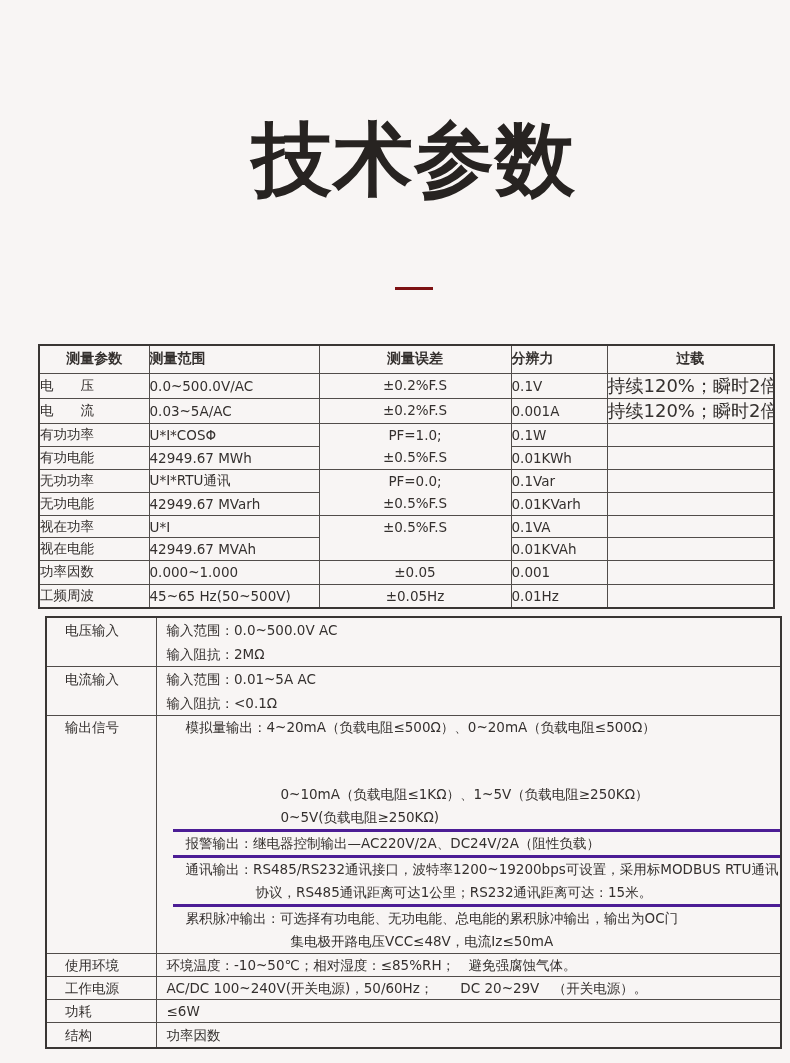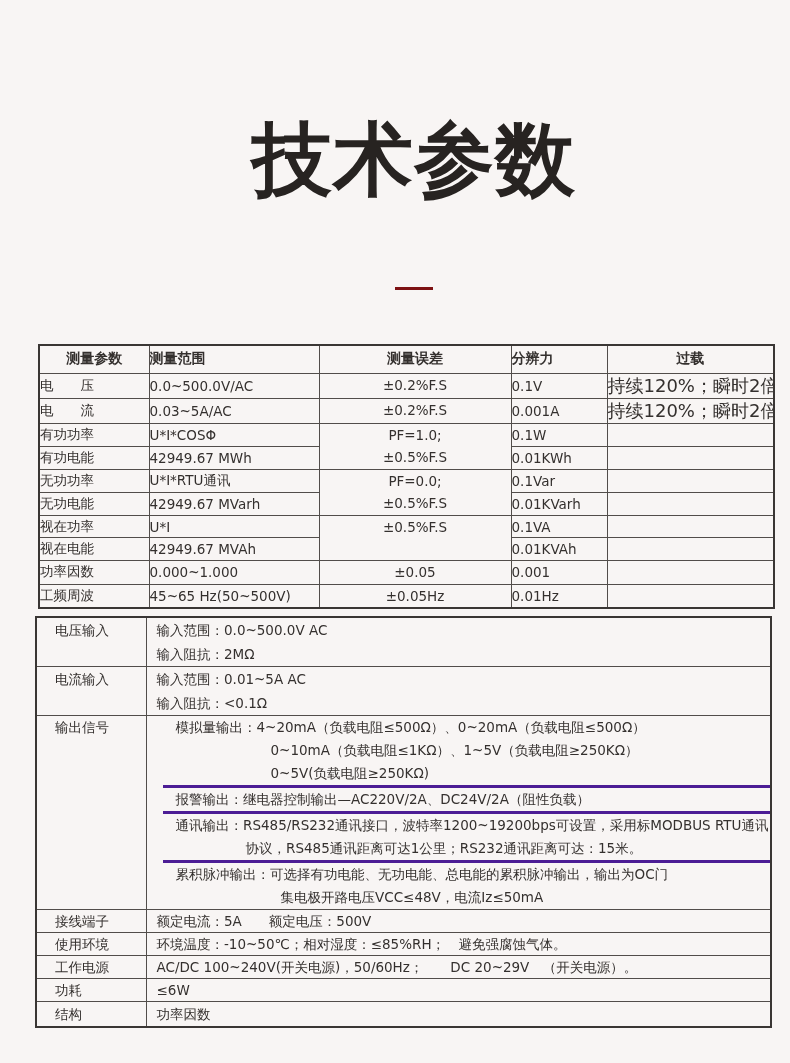--- a/index.html
+++ b/index.html
@@ -41,21 +41,21 @@
   th.h3 { text-align: left; padding-left: 12px; }
   th.h4 { text-align: center; }
   .c-param { text-align: left; padding-left: 18px; }
   .c-range { text-align: left; padding-left: 14px; }
   .c-err   { text-align: center; vertical-align: middle; }
   .c-err .errline { line-height: 22.6px; }
   .err-top { vertical-align: top; }
   .c-res   { text-align: left; padding-left: 13px; }
   .c-ol    { text-align: center; font-size: 18px; }
   #table2 {
-    position: absolute; left: 35px; top: 616px; width: 735px;
+    position: absolute; left: 45px; top: 616px; width: 735px;
     border: 2px solid #3a3634; font-size: 13.5px;
   }
   #table2 td {
     border: 1px solid #524d4a; vertical-align: top;
     overflow: hidden; padding: 0;
   }
   #table2 td.lbl { padding-left: 18px; white-space: nowrap; }
   #table2 td.cnt { padding-left: 10px; }
   #table2 td.cnt.nopad { padding-left: 16px; }
   #table2 .line { white-space: nowrap; }
@@ -201,43 +201,37 @@
           <td class="cnt">
             <div class="line">输入范围：0.01~5A AC</div>
             <div class="line">输入阻抗：&lt;0.1Ω</div>
           </td>
         </tr>
         <tr class="t2row signals">
           <td class="lbl">输出信号</td>
           <td class="cnt nopad">
             <div class="block">
               <div class="line">模拟量输出：4~20mA（负载电阻≤500Ω）、0~20mA（负载电阻≤500Ω）</div>
-              <div class="line" style="padding-left: 95px;">0~10mA（负载电阻≤1KΩ）、1~5V（负载电阻≥250KΩ）</div>
+              <div class="line" style="padding-left: 95px; margin-top: 44px;">0~10mA（负载电阻≤1KΩ）、1~5V（负载电阻≥250KΩ）</div>
               <div class="line" style="padding-left: 95px;">0~5V(负载电阻≥250KΩ)</div>
             </div>
             <div class="block bsep">
               <div class="line">报警输出：继电器控制输出—AC220V/2A、DC24V/2A（阻性负载）</div>
             </div>
             <div class="block bsep">
               <div class="line">通讯输出：RS485/RS232通讯接口，波特率1200~19200bps可设置，采用标MODBUS RTU通讯</div>
               <div class="line" style="padding-left: 70px;">协议，RS485通讯距离可达1公里；RS232通讯距离可达：15米。</div>
             </div>
             <div class="block bsep">
               <div class="line">累积脉冲输出：可选择有功电能、无功电能、总电能的累积脉冲输出，输出为OC门</div>
               <div class="line" style="padding-left: 105px;">集电极开路电压VCC≤48V，电流Iz≤50mA</div>
             </div>
           </td>
         </tr>
         <tr class="t2row single">
-          <td class="lbl">接线端子</td>
-          <td class="cnt">
-            <div class="line">额定电流：5A　　额定电压：500V</div>
-          </td>
-        </tr>
-        <tr class="t2row single">
           <td class="lbl">使用环境</td>
           <td class="cnt">
             <div class="line">环境温度：-10~50℃；相对湿度：≤85%RH；　避免强腐蚀气体。</div>
           </td>
         </tr>
         <tr class="t2row single">
           <td class="lbl">工作电源</td>
           <td class="cnt">
             <div class="line">AC/DC 100~240V(开关电源)，50/60Hz；　　DC 20~29V　（开关电源）。</div>
           </td>

